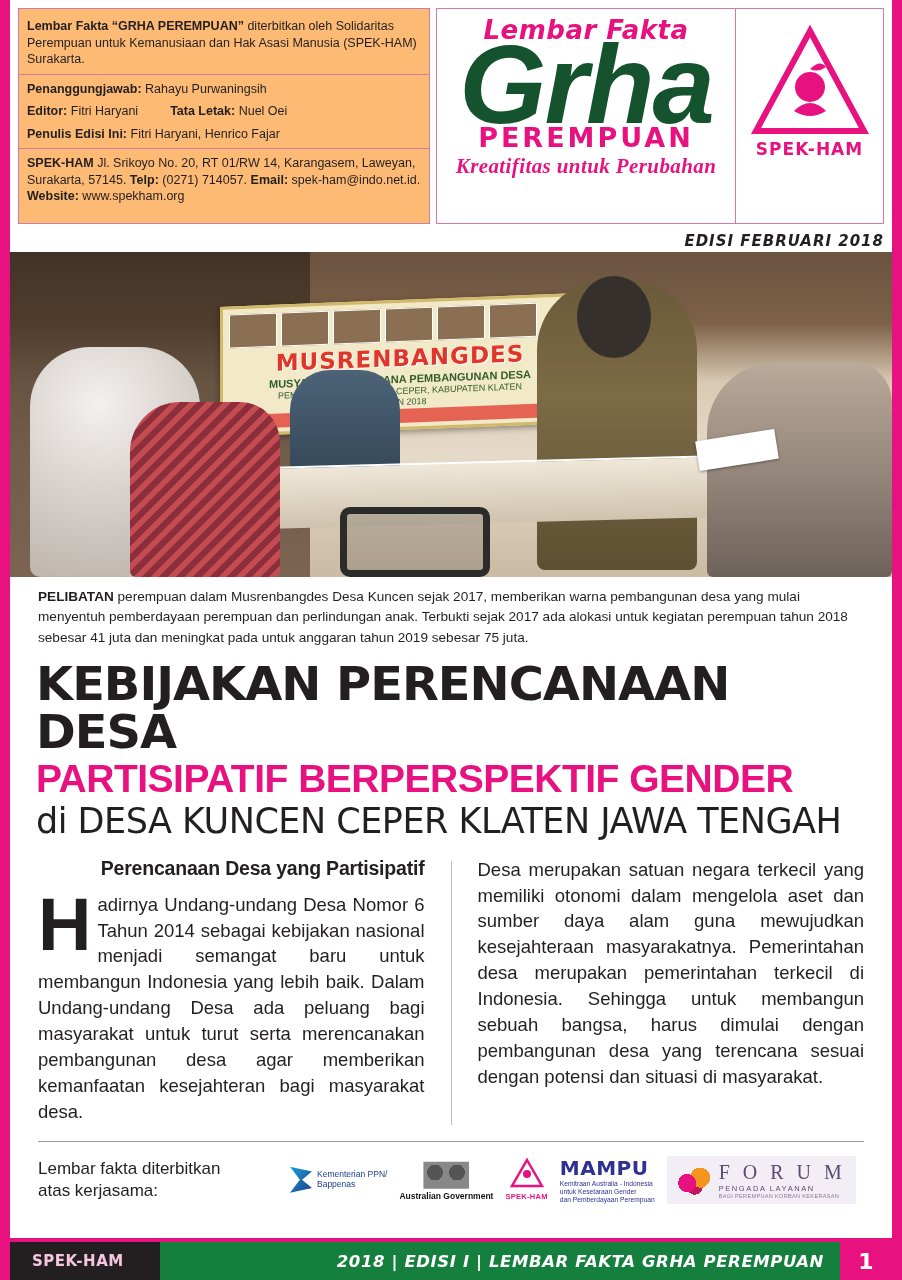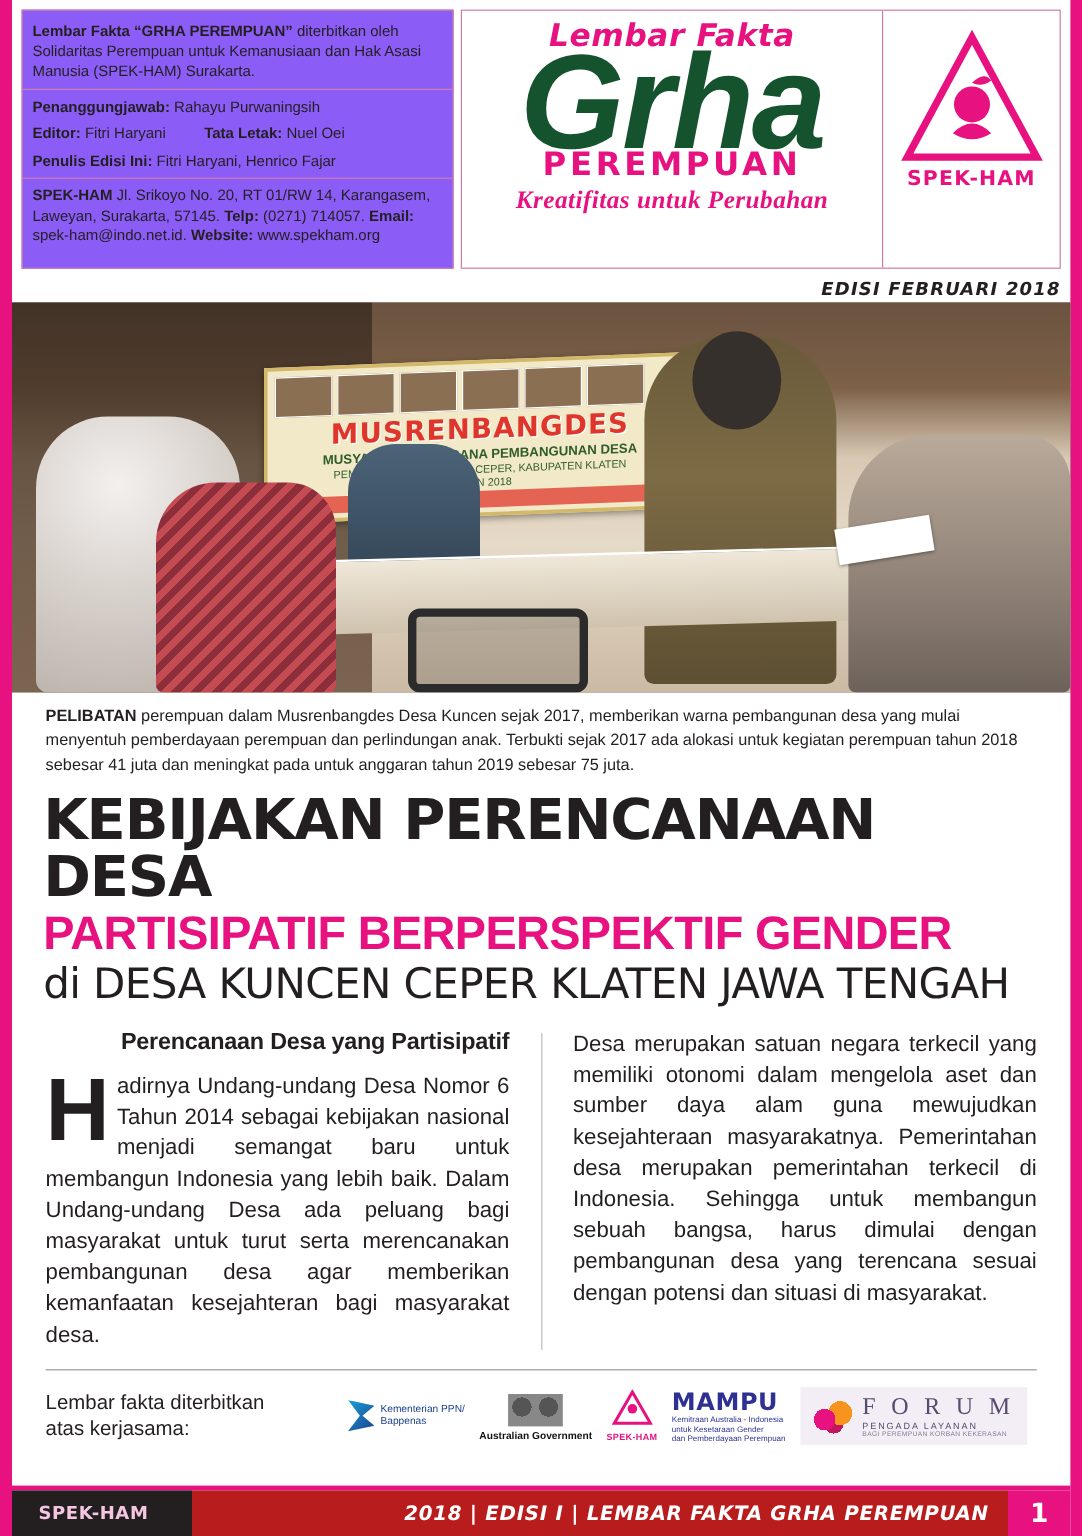--- a/index.html
+++ b/index.html
@@ -18,23 +18,23 @@
     border-right: 10px solid #e7127f;
   }
   
   .masthead {
     display: flex;
     height: 224px;
     padding: 8px 8px 0 8px;
     gap: 6px;
   }
   .imprint {
-    width: 360px;
+    width: 412px;
     border: 1px solid #d07ba8;
-    background: #8b5cf6;
+    background: #fdba74;
     padding: 6px 8px;
     font-size: 12.5px;
     line-height: 1.32;
     color: #231f20;
   }
   .imprint .blk { padding: 3px 0; }
   .imprint .rule { border-top: 1px solid #d07ba8; margin: 3px -8px; }
   .imprint b { font-weight: bold; }
   .logo-block {
     flex: 1;
@@ -353,21 +353,21 @@
   .f-left {
     width: 150px;
     background: #231f20;
     color: #f4c6df;
     display: flex; align-items: center; padding-left: 22px;
     font-family:"DejaVu Sans", sans-serif;
     font-size: 15px; font-weight: bold; letter-spacing: .5px;
   }
   .f-mid {
     flex: 1;
-    background: #b91c1c;
+    background: #15803d;
     display: flex; align-items: center; justify-content: flex-end;
     padding-right: 16px;
     color: #fff;
     font-family:"DejaVu Sans", sans-serif;
     font-size: 16.5px; font-weight: bold; font-style: italic; letter-spacing: .6px;
   }
   .f-right {
     width: 52px;
     background: #e7127f;
     color: #fff;

